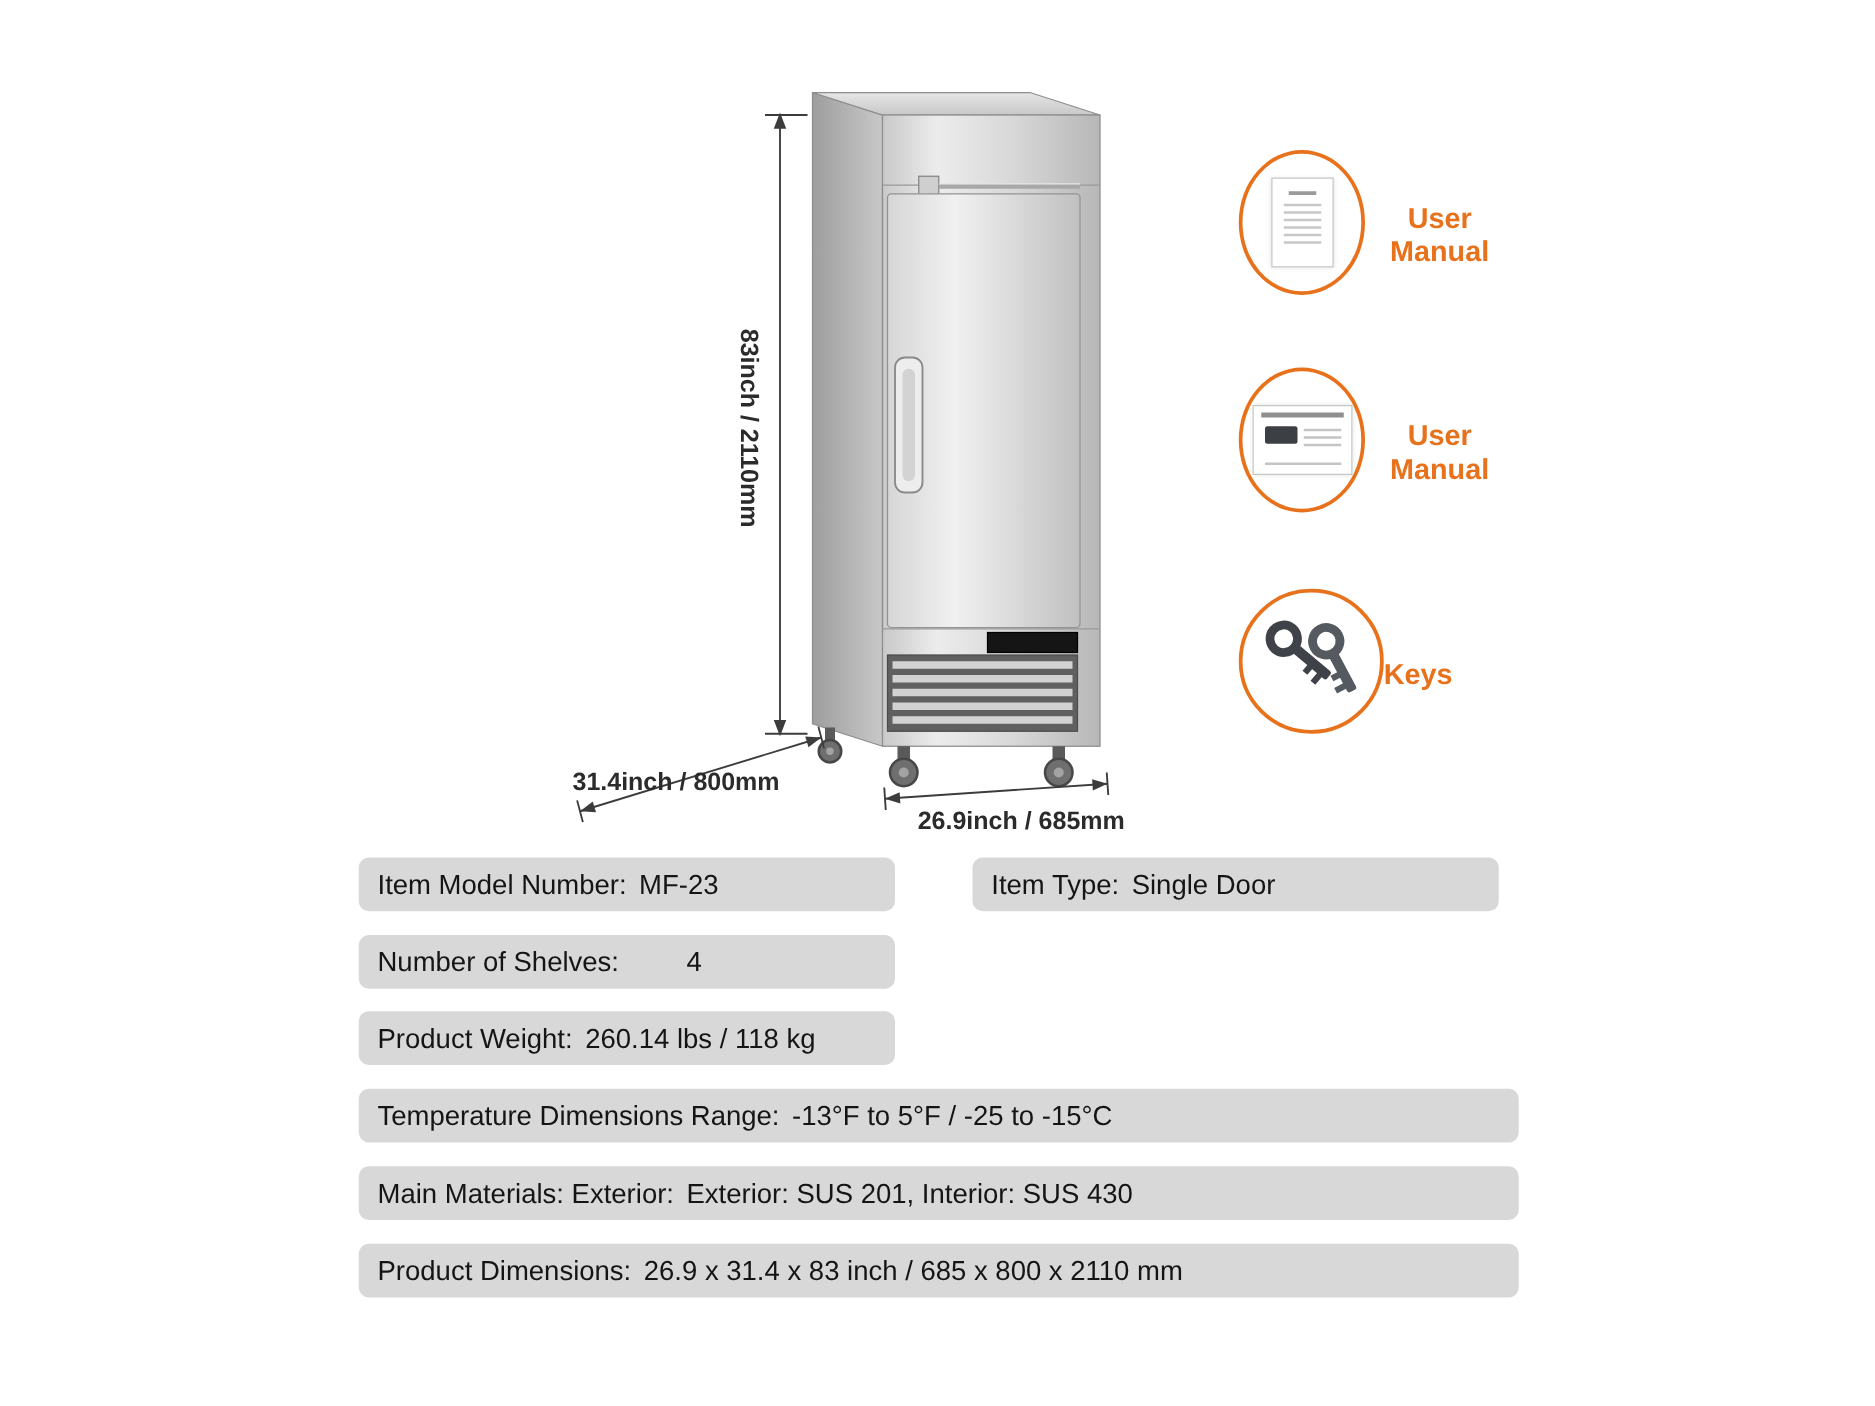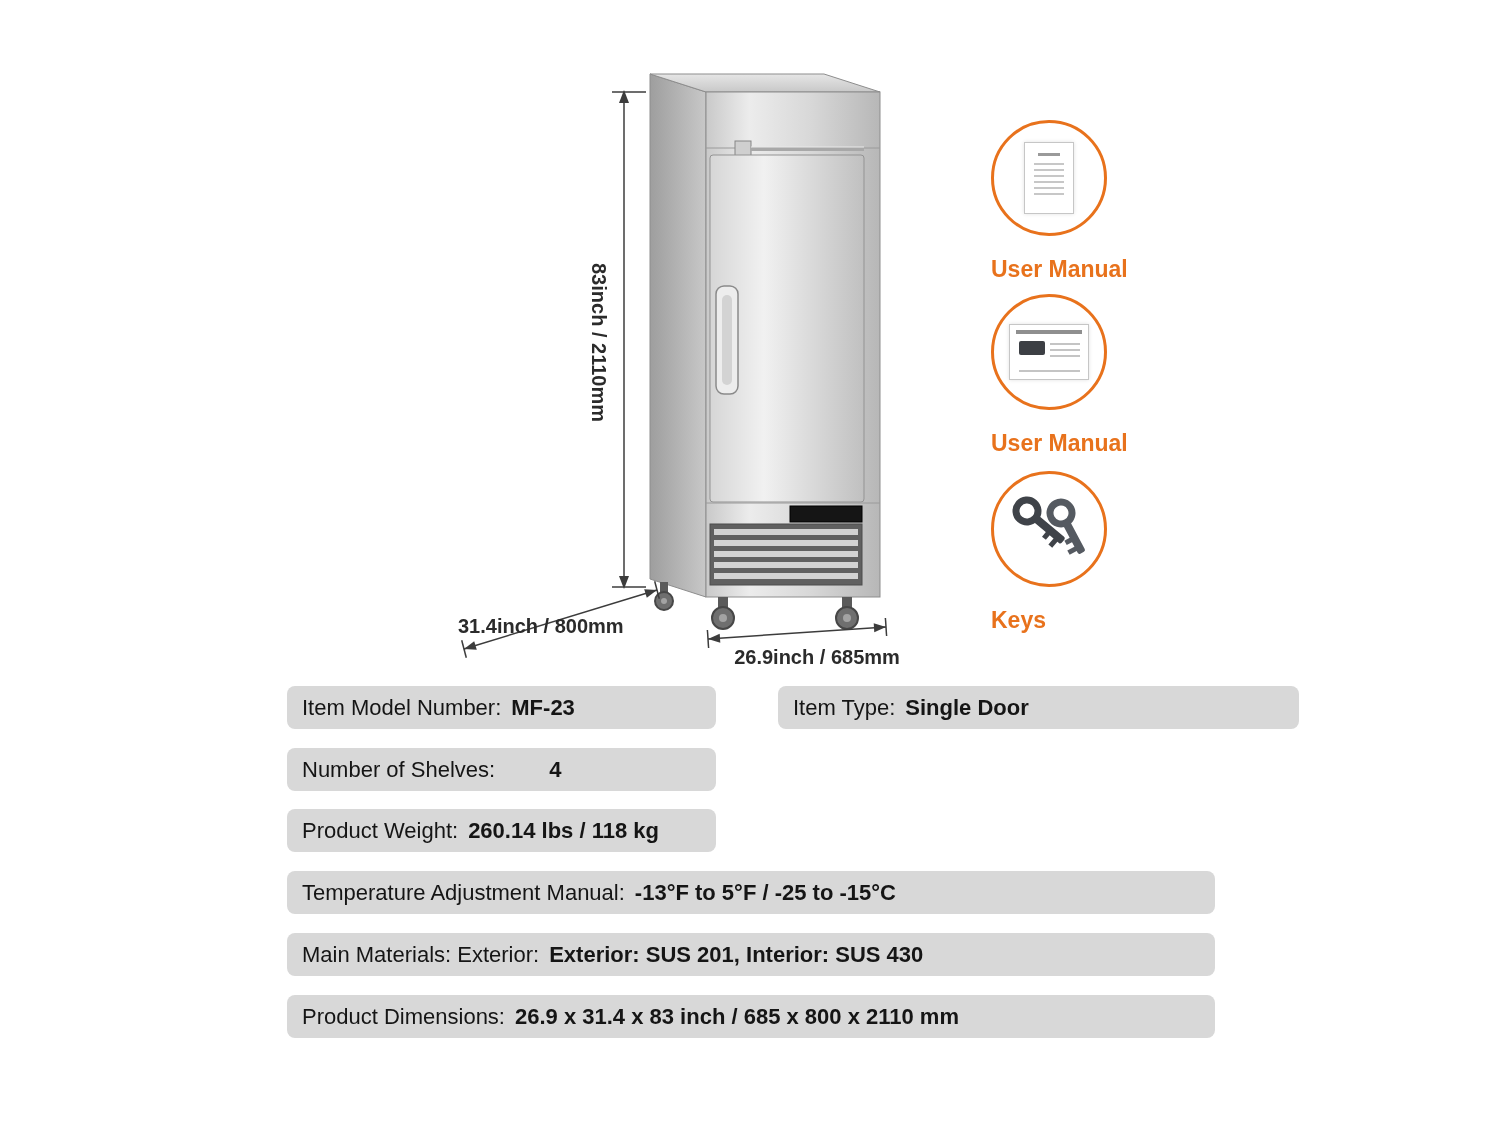--- a/index.html
+++ b/index.html
@@ -15,21 +15,21 @@
     position:absolute;font-weight:700;font-size:20px;color:#2b2b2b;white-space:nowrap;
   }
   .dim-height{
     left:583px;top:240px;width:30px;height:205px;
     writing-mode:vertical-rl;display:flex;align-items:center;justify-content:center;
   }
   .dim-depth{left:458px;top:615px;}
   .dim-width{left:722px;top:646px;width:190px;text-align:center;}
 
   
-  .acc{position:absolute;width:220px;left:991px;display:flex;flex-direction:column;align-items:flex-start;}
+  .acc{position:absolute;width:220px;left:991px;display:flex;flex-direction:row;align-items:center;}
   .acc-1{top:120px;}
   .acc-2{top:294px;}
   .acc-3{top:471px;}
   .acc-circle{
     width:110px;height:110px;border-radius:50%;border:3px solid var(--accent);
     background:#fff;display:flex;align-items:center;justify-content:center;
   }
   .acc-label{
     margin-top:20px;font-size:23px;font-weight:700;color:var(--accent);text-align:center;
   }
@@ -43,25 +43,25 @@
   .page2 .p2line{position:absolute;right:8px;height:2px;background:#c4c4c4;width:30px;}
   .page2 .p2foot{position:absolute;left:9px;right:8px;bottom:7px;height:2px;background:#c4c4c4;}
 
   
   .spec{
     position:absolute;height:43px;background:#d8d8d8;border-radius:8px;
     display:flex;align-items:center;padding-left:15px;box-sizing:border-box;
     font-size:22px;color:#151515;white-space:nowrap;
   }
   .spec .lbl{font-weight:400;margin-right:10px;}
-  .spec .val{font-weight:700;}
+  .spec .val{font-weight:400;}
   .r1{top:686px;} .r2{top:748px;gap:44px;} .r3{top:809px;}
   .r4{top:871px;} .r5{top:933px;text-align:right;} .r6{top:995px;}
   .colL{left:287px;width:429px;}
-  .colR{left:778px;width:521px;}
+  .colR{left:778px;width:421px;}
   .full{left:287px;width:928px;}
 </style>
 </head>
 <body>
 
 <div class="canvas" style="--accent: #e8721c;">
 
   <svg class="scene" width="1500" height="1125" viewBox="0 0 1500 1125">
     <defs>
       <linearGradient id="gradFront" x1="0" y1="0" x2="1" y2="0">
@@ -212,21 +212,21 @@
     <span class="lbl">Number of Shelves:</span>
     <span class="val">4</span>
   </div>
 
   <div class="spec r3 colL">
     <span class="lbl">Product Weight:</span>
     <span class="val">260.14 lbs / 118 kg</span>
   </div>
 
   <div class="spec r4 full">
-    <span class="lbl">Temperature Adjustment Manual:</span>
+    <span class="lbl">Temperature Dimensions Range:</span>
     <span class="val">-13°F to 5°F / -25 to -15°C</span>
   </div>
 
   <div class="spec r5 full">
     <span class="lbl">Main Materials: Exterior:</span>
     <span class="val">Exterior: SUS 201, Interior: SUS 430</span>
   </div>
 
   <div class="spec r6 full">
     <span class="lbl">Product Dimensions:</span>

